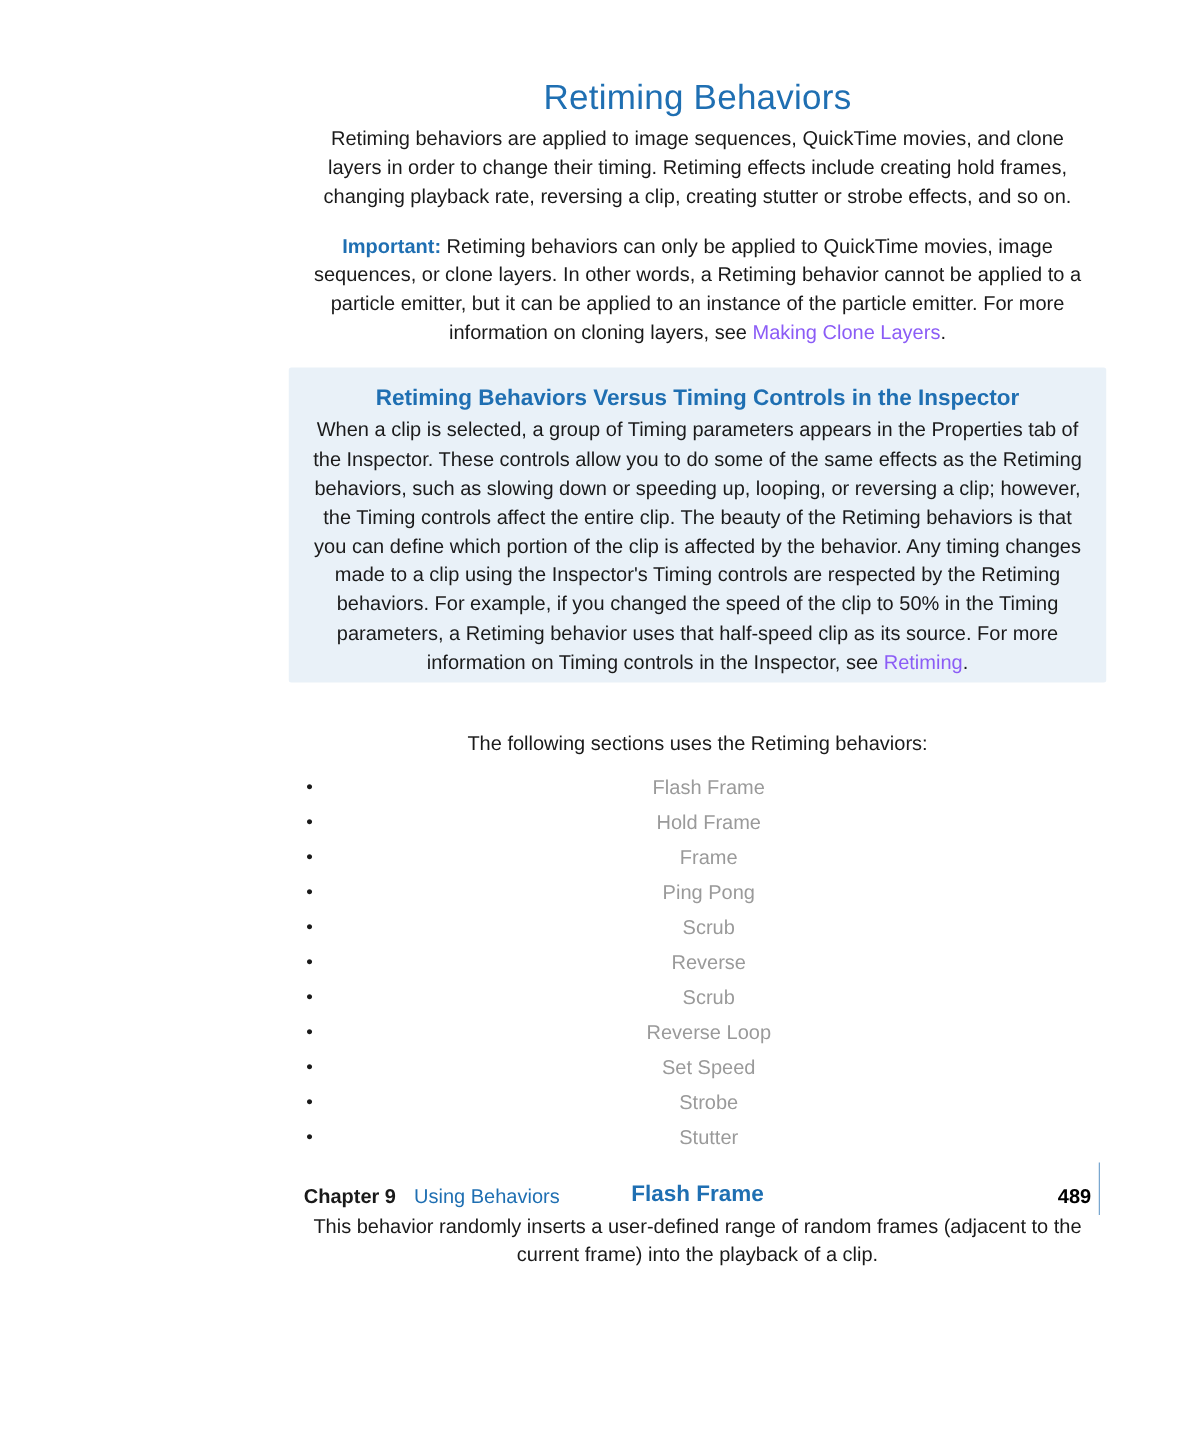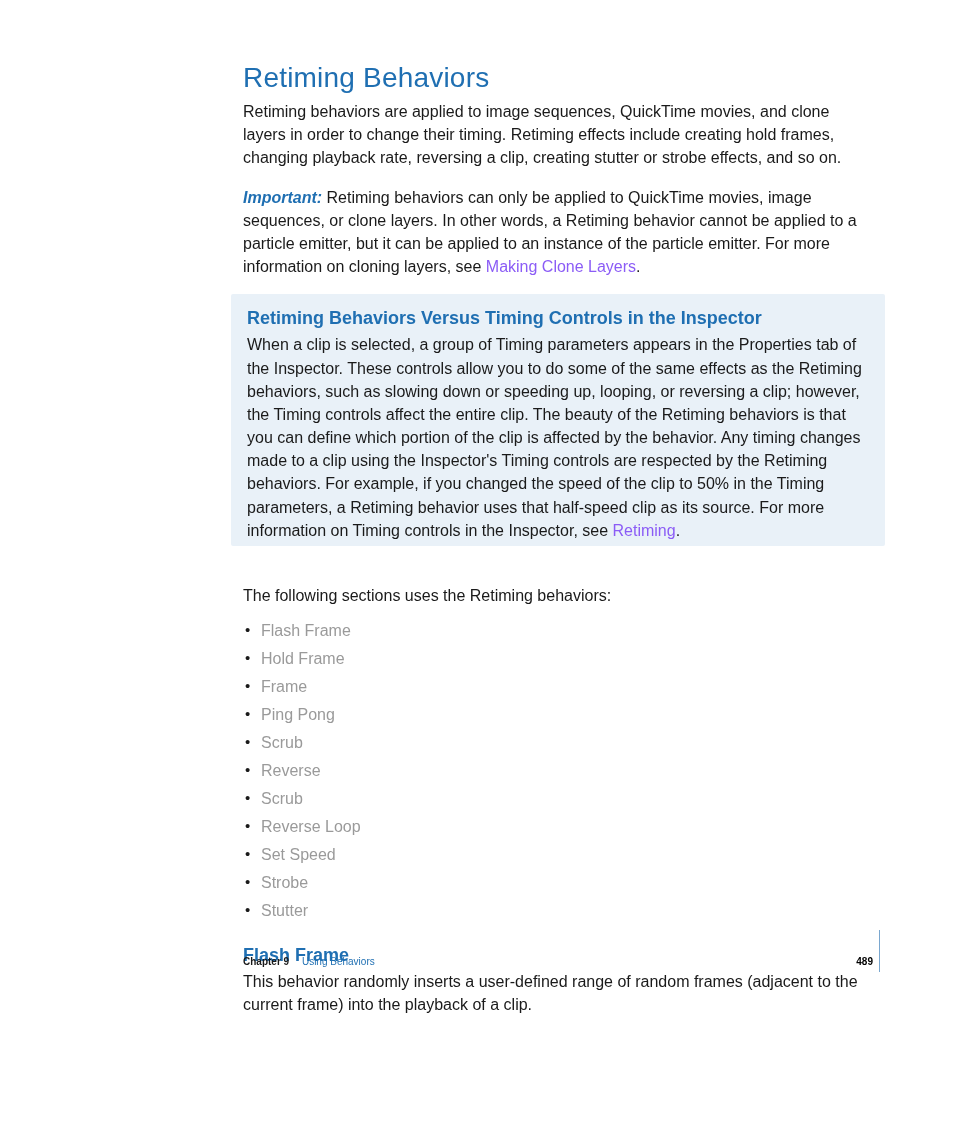--- a/index.html
+++ b/index.html
@@ -8,20 +8,21 @@
     background: #ffffff;
     font-family: "Myriad Pro", "Segoe UI", "Helvetica Neue", Arial, sans-serif;
     color: #1a1a1a;
     width: 954px;
   }
   .page {
     position: relative;
     width: 954px;
     height: 1027px;
     box-sizing: border-box;
+    text-align: center;
   }
   .content {
     position: absolute;
     left: 243px;
     top: 62px;
     width: 630px;
   }
   h1.section-title {
     font-size: 28px;
     font-weight: 400;
@@ -29,21 +30,20 @@
     margin: 0 0 6px 0;
     letter-spacing: 0.2px;
   }
   p.body {
     font-size: 16px;
     line-height: 1.45;
     margin: 0 0 16px 0;
     color: #1a1a1a;
   }
   .important-label {
-    font-style: italic;
     font-weight: 600;
     color: #1f6fb2;
   }
   .link {
     color: #8b5cf6;
   }
   .callout {
     background: #e9f1f8;
     padding: 14px 16px 4px 16px;
     margin: 6px -12px 38px -12px;
@@ -91,21 +91,21 @@
     margin: 10px 0 4px 0;
   }
   .footer {
     position: absolute;
     left: 243px;
     bottom: 60px;
     width: 630px;
     display: flex;
     justify-content: space-between;
     align-items: center;
-    font-size: 10px;
+    font-size: 16px;
   }
   .footer .chapter-label { font-weight: 700; color: #1a1a1a; }
   .footer .chapter-name { color: #1f6fb2; margin-left: 10px; }
   .footer .page-num { font-weight: 700; color: #000000; }
   .rule {
     position: absolute;
     right: 74px;
     bottom: 55px;
     width: 1px;
     height: 42px;

